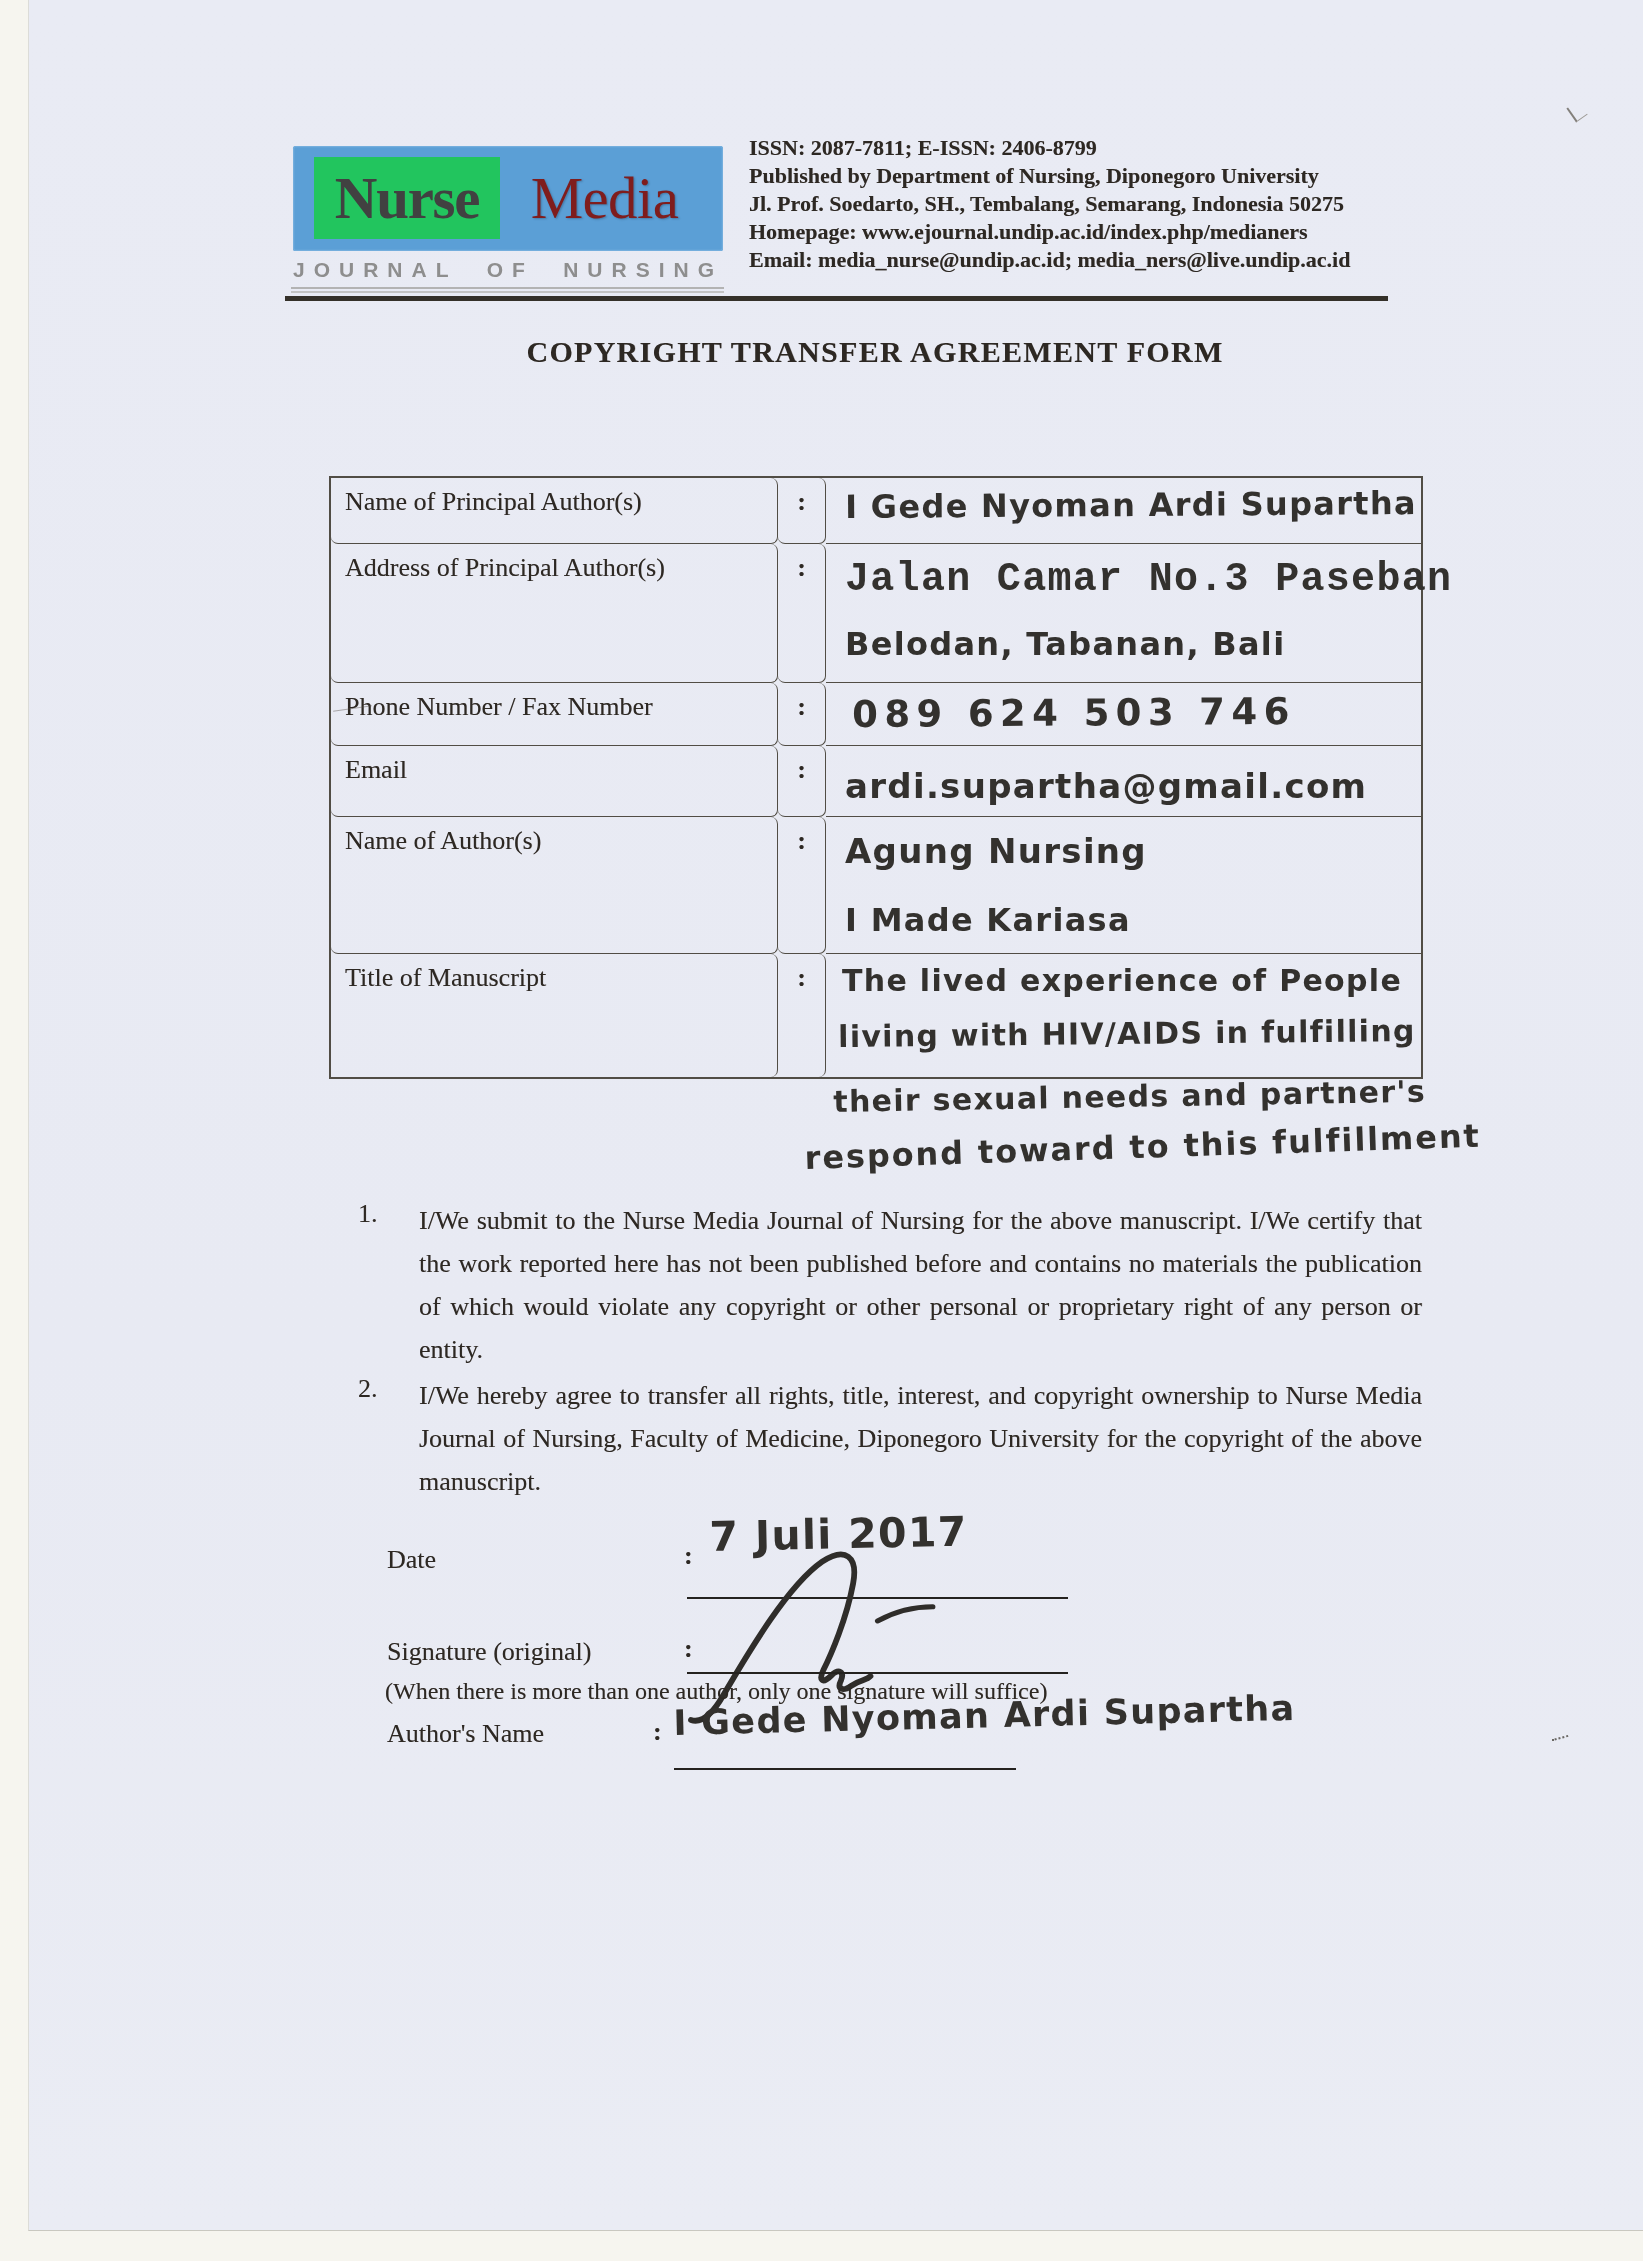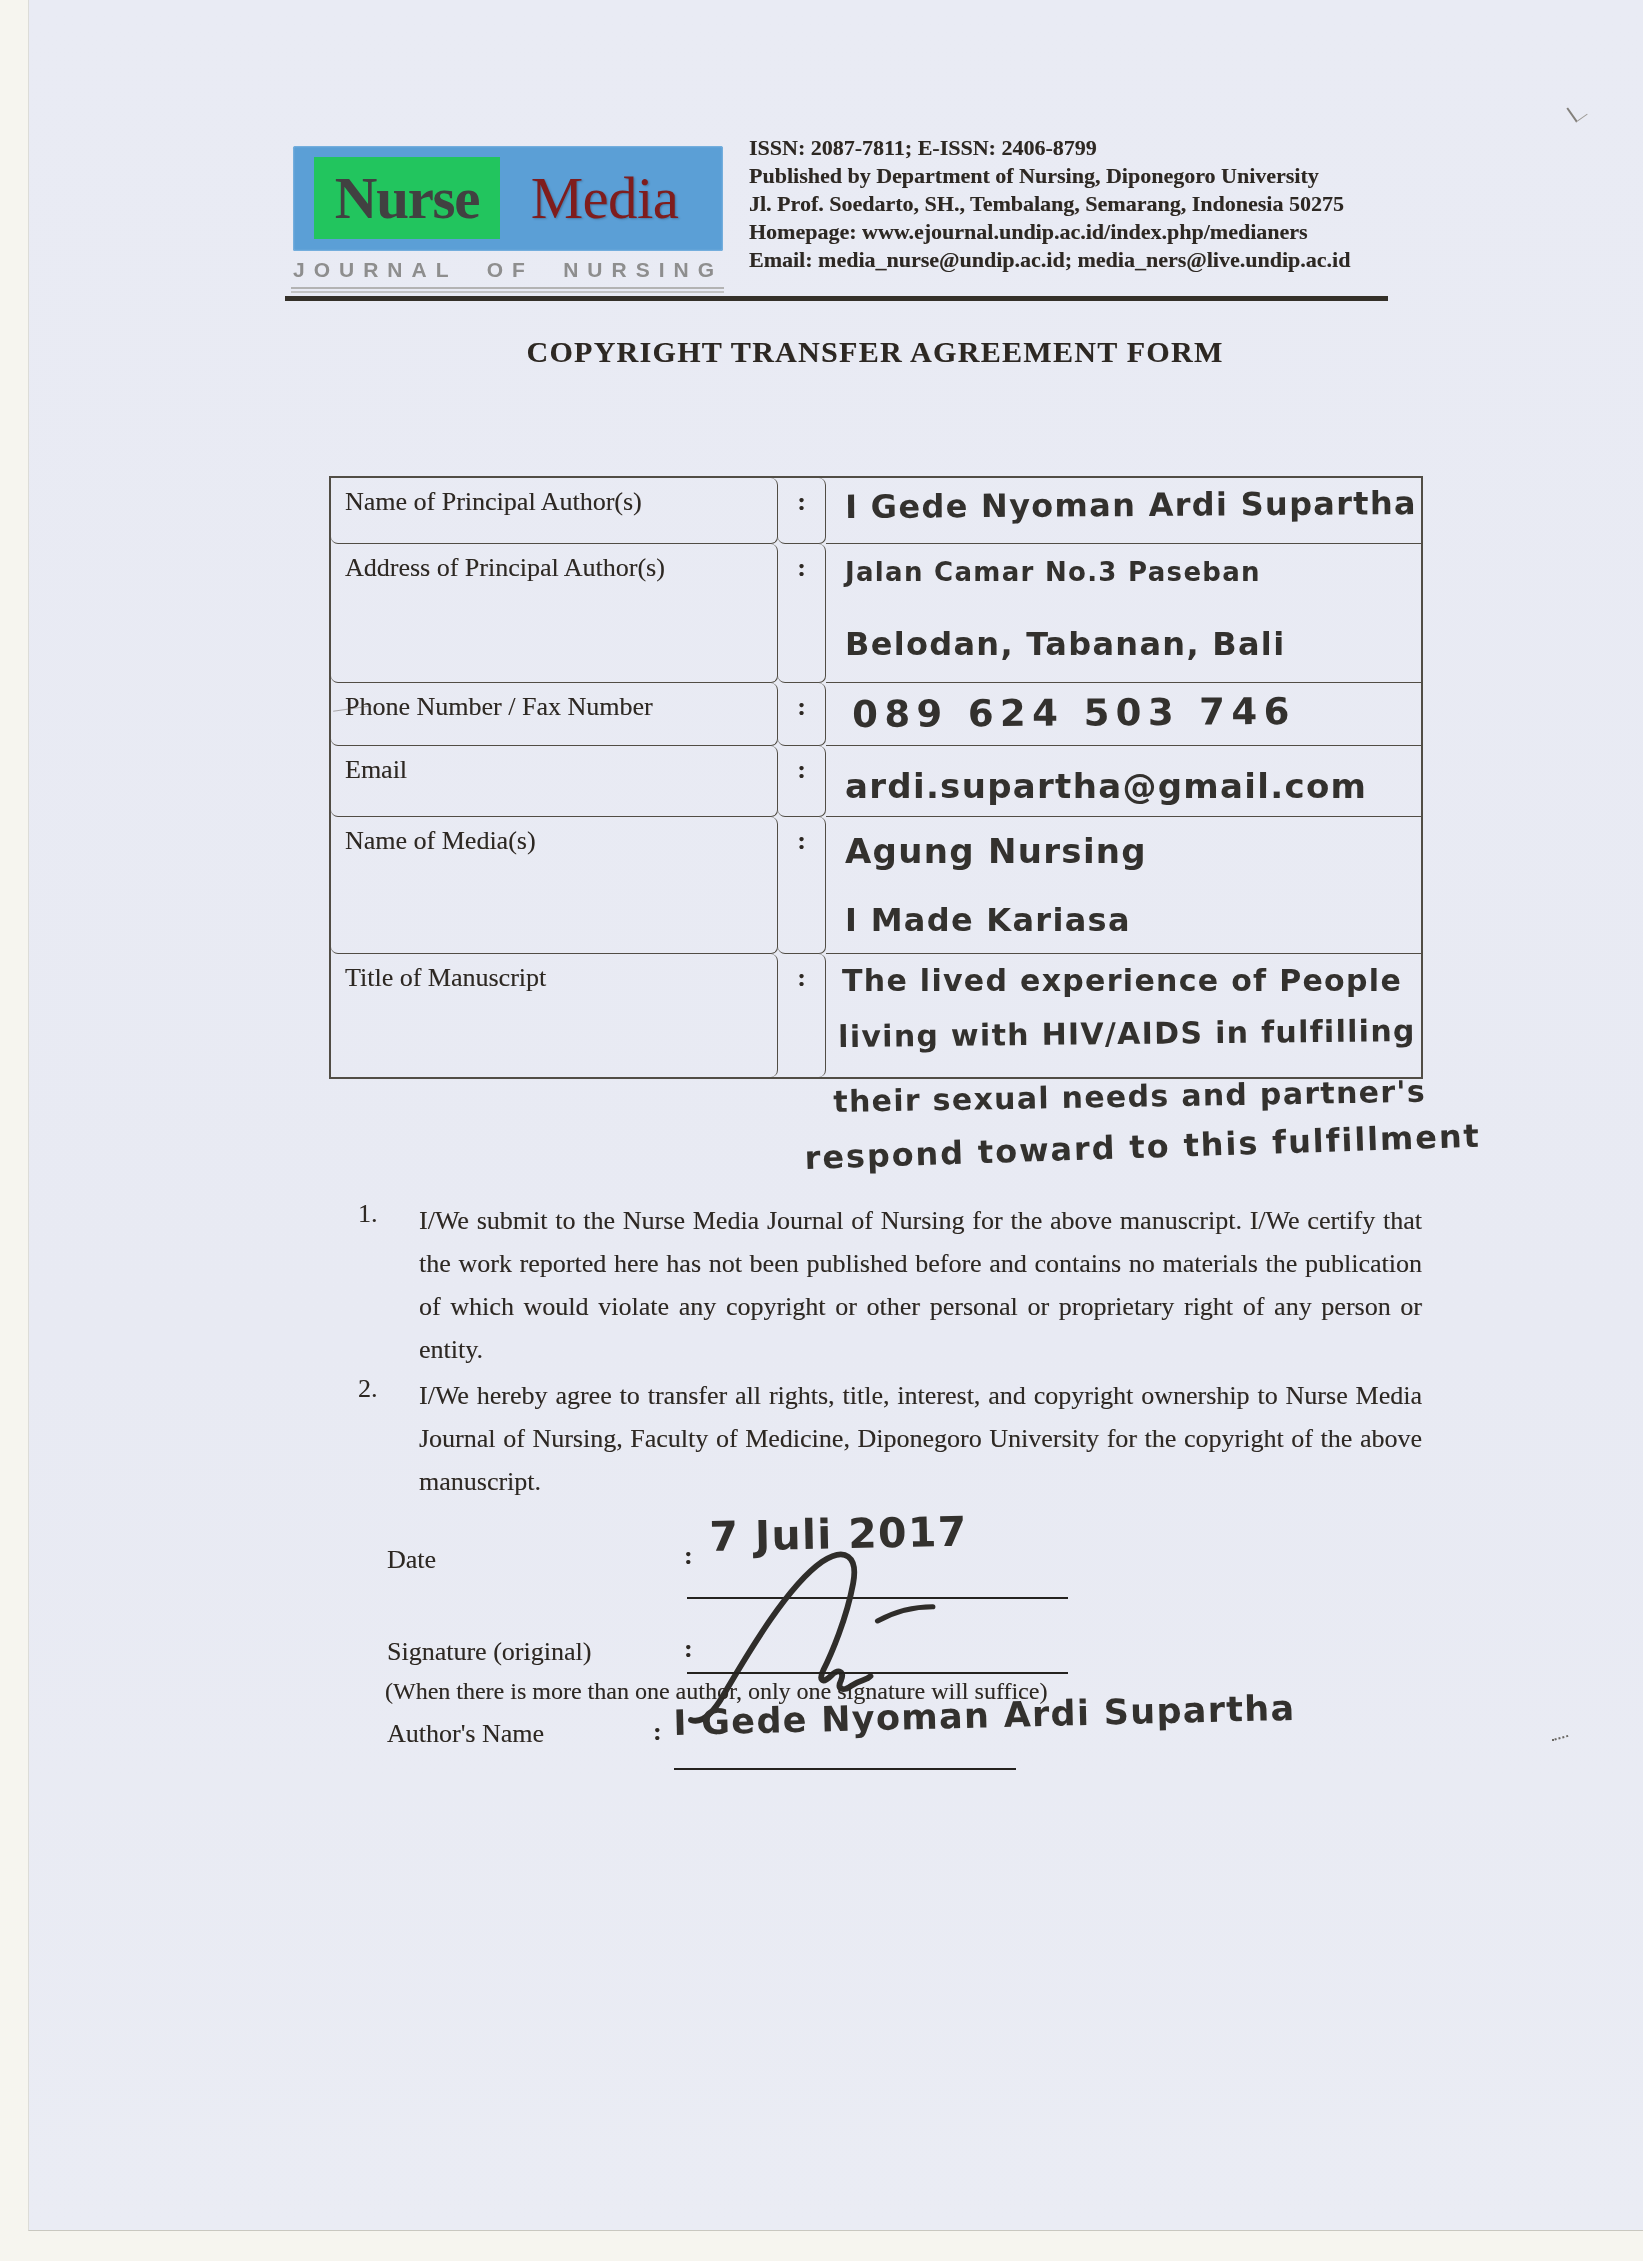--- a/index.html
+++ b/index.html
@@ -130,31 +130,31 @@
     <div class="t-cell"></div>
 
     <div class="t-cell t-label print">Phone Number / Fax Number</div>
     <div class="t-cell t-colon print">:</div>
     <div class="t-cell"></div>
 
     <div class="t-cell t-label print">Email</div>
     <div class="t-cell t-colon print">:</div>
     <div class="t-cell"></div>
 
-    <div class="t-cell t-label print">Name of Media(s)</div>
+    <div class="t-cell t-label print">Name of Author(s)</div>
     <div class="t-cell t-colon print">:</div>
     <div class="t-cell"></div>
 
     <div class="t-cell last t-label print">Title of Manuscript</div>
     <div class="t-cell last t-colon print">:</div>
     <div class="t-cell last"></div>
   </div>
 
   <span class="abs hand" style="left:845px; top:488px; font-size:32px; transform:rotate(-0.4deg);">I Gede Nyoman Ardi Supartha</span>
-  <span class="abs hand" style="left:845px; top:557px; font-size:26px;">Jalan Camar No.3 Paseban</span>
+  <span class="abs hand" style="left:845px; top:557px; font-size:40px;font-family:Liberation Mono, monospace;">Jalan Camar No.3 Paseban</span>
   <span class="abs hand" style="left:845px; top:625px; font-size:32px;">Belodan, Tabanan, Bali</span>
   <span class="abs hand" style="left:852px; top:693px; font-size:37px; letter-spacing:6.4px; transform:rotate(-0.4deg);">089 624 503 746</span>
   <span class="abs hand" style="left:845px; top:766px; font-size:34px;">ardi.supartha@gmail.com</span>
   <span class="abs hand" style="left:845px; top:831px; font-size:34px;">Agung Nursing</span>
   <span class="abs hand" style="left:845px; top:901px; font-size:32px;">I Made Kariasa</span>
   <span class="abs hand" style="left:842px; top:963px; font-size:30px;">The lived experience of People</span>
   <span class="abs hand" style="left:838px; top:1019px; font-size:30px; transform:rotate(-0.6deg);">living with HIV/AIDS in fulfilling</span>
   <span class="abs hand" style="left:833px; top:1084px; font-size:30px; transform:rotate(-1deg);">their sexual needs and partner's</span>
   <span class="abs hand" style="left:804px; top:1139px; font-size:32px; letter-spacing:1.9px; transform:rotate(-1.9deg);">respond toward to this fulfillment</span>
 

